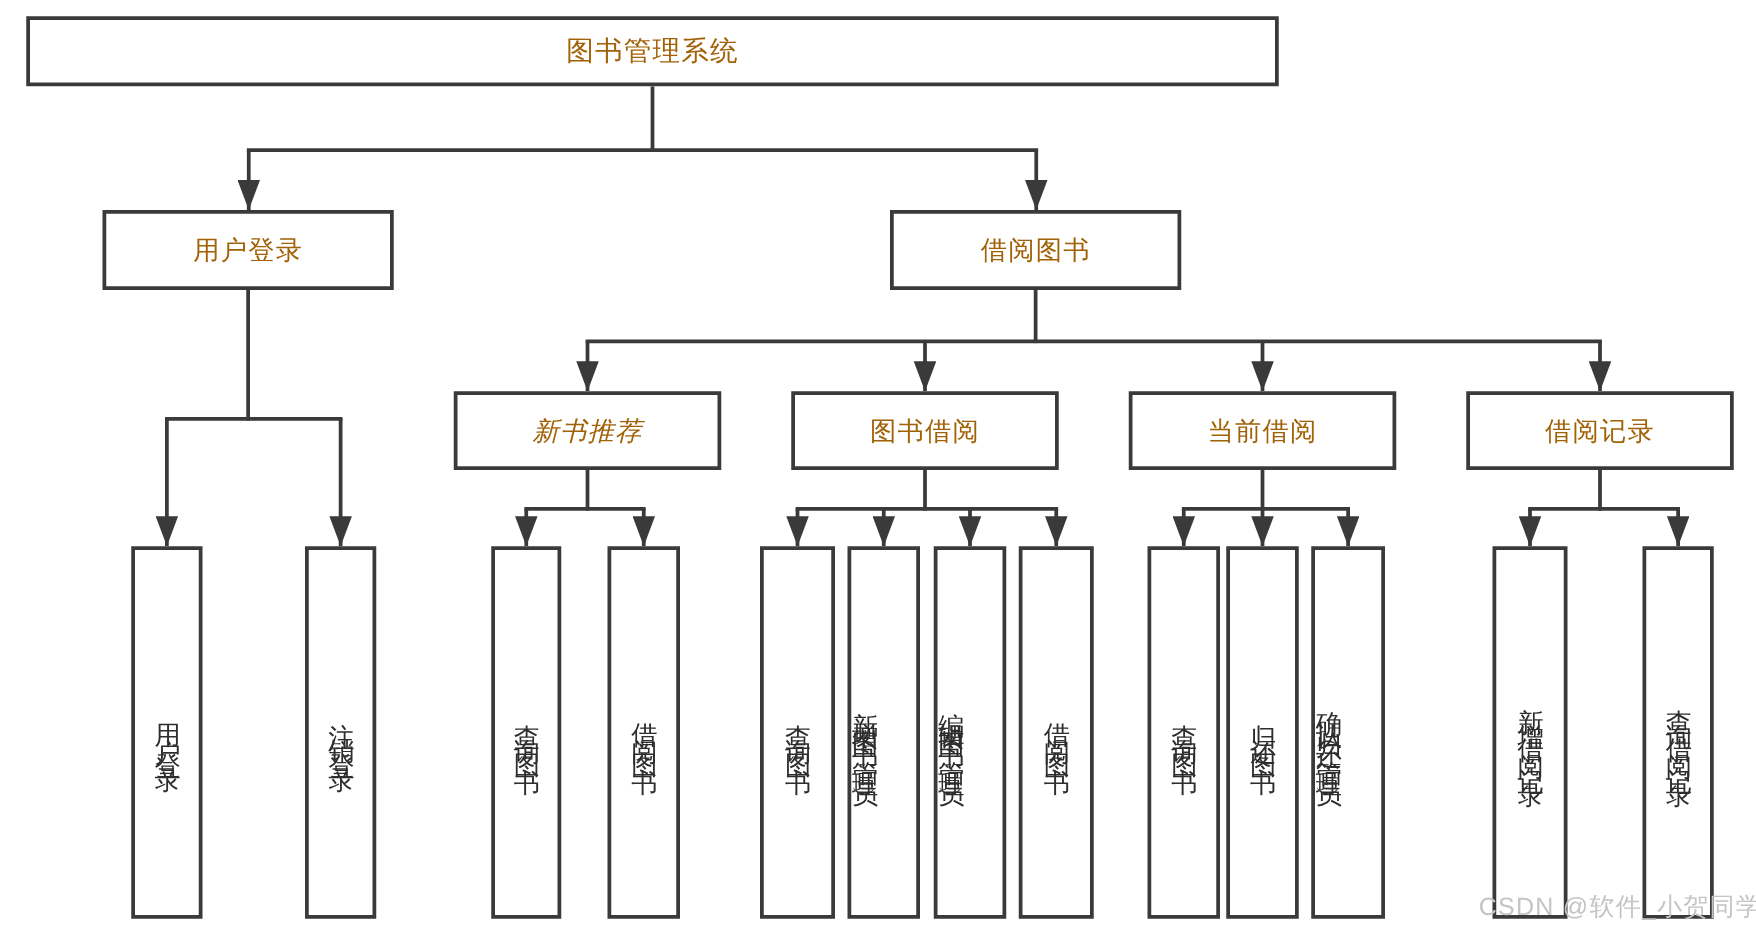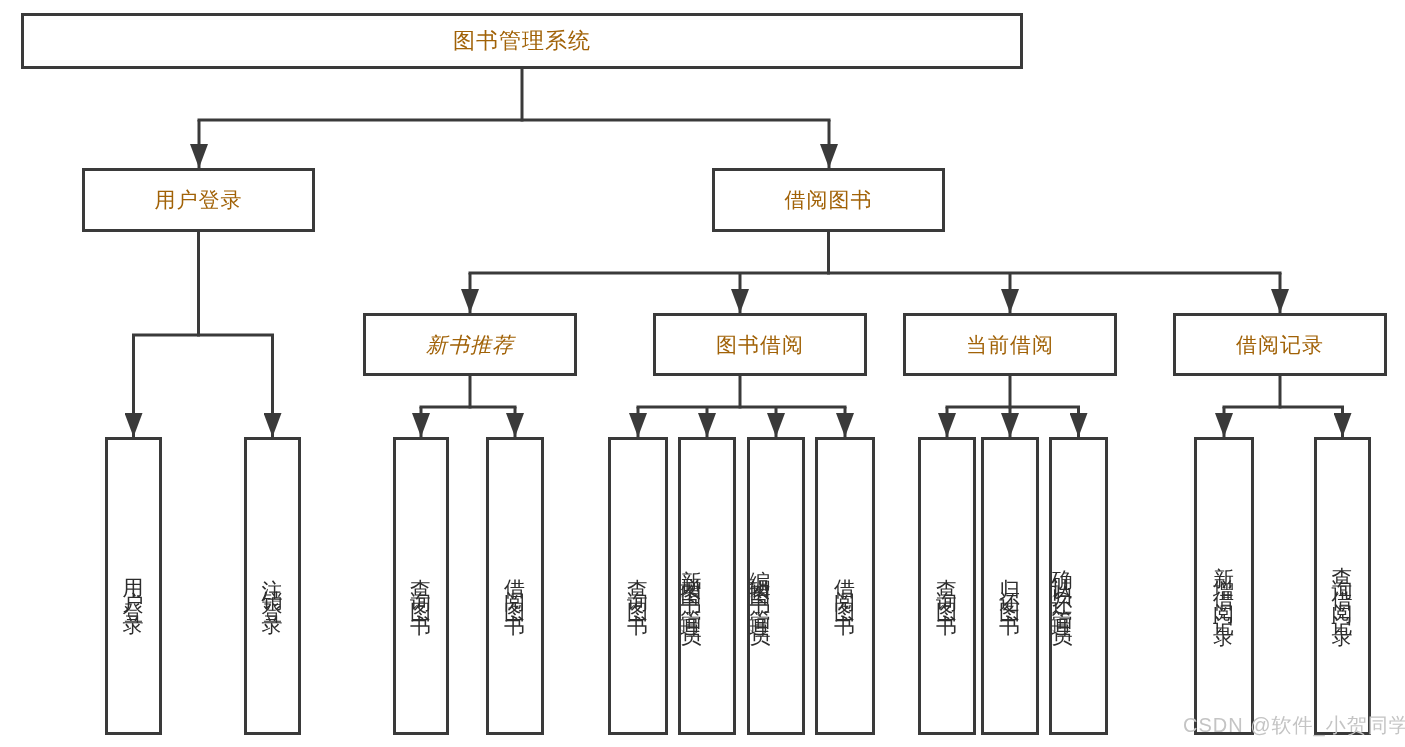--- a/index.html
+++ b/index.html
@@ -112,21 +112,21 @@
   <div class="hbox" style="left:82px;top:168px;width:233px;height:64px;">
     <span>用户登录</span>
   </div>
   <div class="hbox" style="left:712px;top:168px;width:233px;height:64px;">
     <span>借阅图书</span>
   </div>
 
   <div class="hbox" style="left:363px;top:313px;width:214px;height:63px;font-style:italic;">
     <span>新书推荐</span>
   </div>
-  <div class="hbox" style="left:633px;top:313px;width:214px;height:63px;margin-left:20px;">
+  <div class="hbox" style="left:633px;top:313px;width:214px;height:63px;">
     <span>图书借阅</span>
   </div>
   <div class="hbox" style="left:1173px;top:313px;width:214px;height:63px;">
     <span>借阅记录</span>
   </div>
   <div class="hbox" style="left:903px;top:313px;width:214px;height:63px;">
     <span>当前借阅</span>
   </div>
 
   <div class="vbox" style="left:105px;width:57px;">

